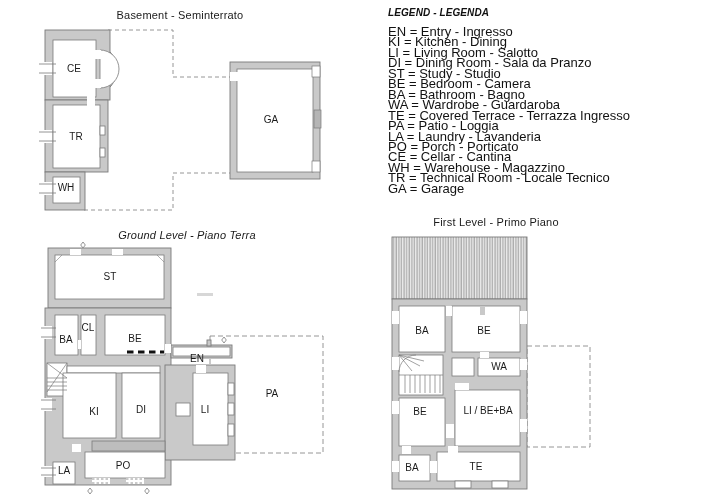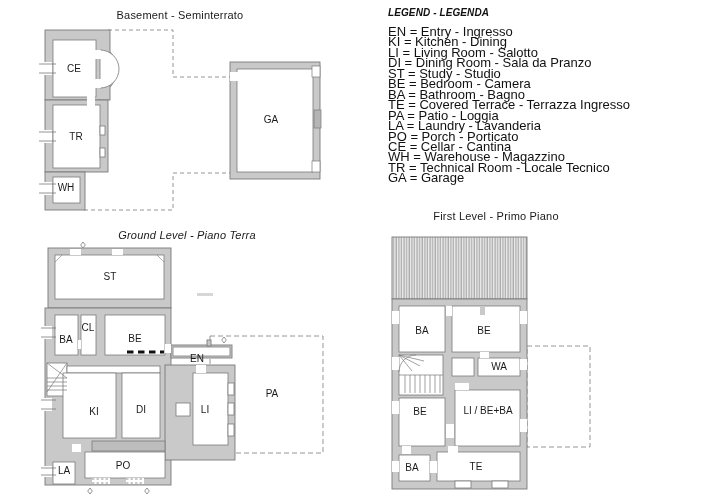--- a/index.html
+++ b/index.html
@@ -10,21 +10,21 @@
     position:relative; overflow:hidden;
     color:#1a1a1a;
   }
   .plan-title {
     position:absolute; text-align:center;
     font-size:11px; letter-spacing:.2px; color:#1a1a1a;
     width:300px;
   }
   #basement-title { left:30px; top:9px; }
   #ground-title   { left:37px; top:229px;font-style:italic; }
-  #first-title    { left:346px; top:210px; }
+  #first-title    { left:346px; top:216px; }
   #legend { position:absolute; left:388px; top:7px; }
   .legend-title {
     font-size:10px; font-weight:bold; font-style:italic;
     letter-spacing:.1px; margin:0 0 9px 0; color:#111;
   }
   .legend-item {
     font-size:13px; line-height:10.45px; white-space:nowrap; color:#111;
   }
   #plans { position:absolute; left:0; top:0; }
   text.room {
@@ -42,20 +42,21 @@
 <div id="legend">
   <div class="legend-title">LEGEND - LEGENDA</div>
   <div>
       <div class="legend-item">EN = Entry - Ingresso</div>
       <div class="legend-item">KI = Kitchen - Dining</div>
       <div class="legend-item">LI = Living Room - Salotto</div>
       <div class="legend-item">DI = Dining Room - Sala da Pranzo</div>
       <div class="legend-item">ST = Study - Studio</div>
       <div class="legend-item">BE = Bedroom - Camera</div>
       <div class="legend-item">BA = Bathroom - Bagno</div>
+      <div class="legend-item">WA = Wardrobe - Guardaroba</div>
       <div class="legend-item">TE = Covered Terrace - Terrazza Ingresso</div>
       <div class="legend-item">PA = Patio - Loggia</div>
       <div class="legend-item">LA = Laundry - Lavanderia</div>
       <div class="legend-item">PO = Porch - Porticato</div>
       <div class="legend-item">CE = Cellar - Cantina</div>
       <div class="legend-item">WH = Warehouse - Magazzino</div>
       <div class="legend-item">TR = Technical Room - Locale Tecnico</div>
       <div class="legend-item">GA = Garage</div>
     </div>
 </div>

